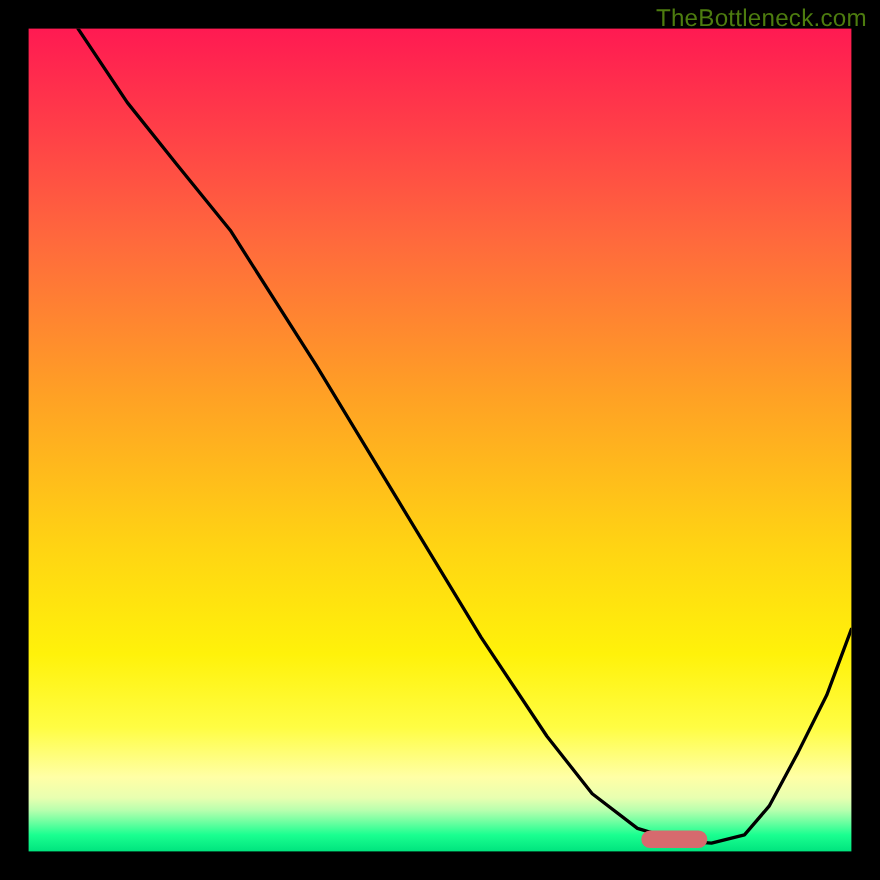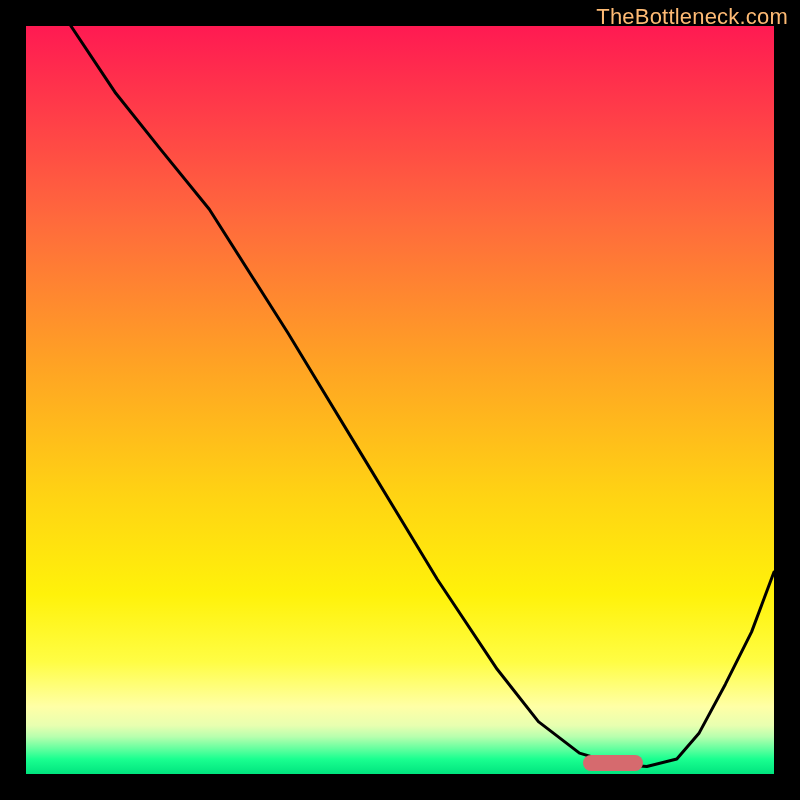--- a/index.html
+++ b/index.html
@@ -36,21 +36,21 @@
       #6affa0 96.5%,
       #1aff90 98%,
       #00e47e 100%
     );
   }
   .credit {
     position: absolute;
     top: 4px;
     right: 12px;
     font: 500 22px Arial, Helvetica, sans-serif;
-    color: #fdba74;
+    color: #4d7c0f;
     letter-spacing: 0.2px;
     z-index: 10;
     text-align: center;
   }
   svg.curve {
     position: absolute;
     inset: 0;
     width: 748px;
     height: 748px;
     z-index: 5;

